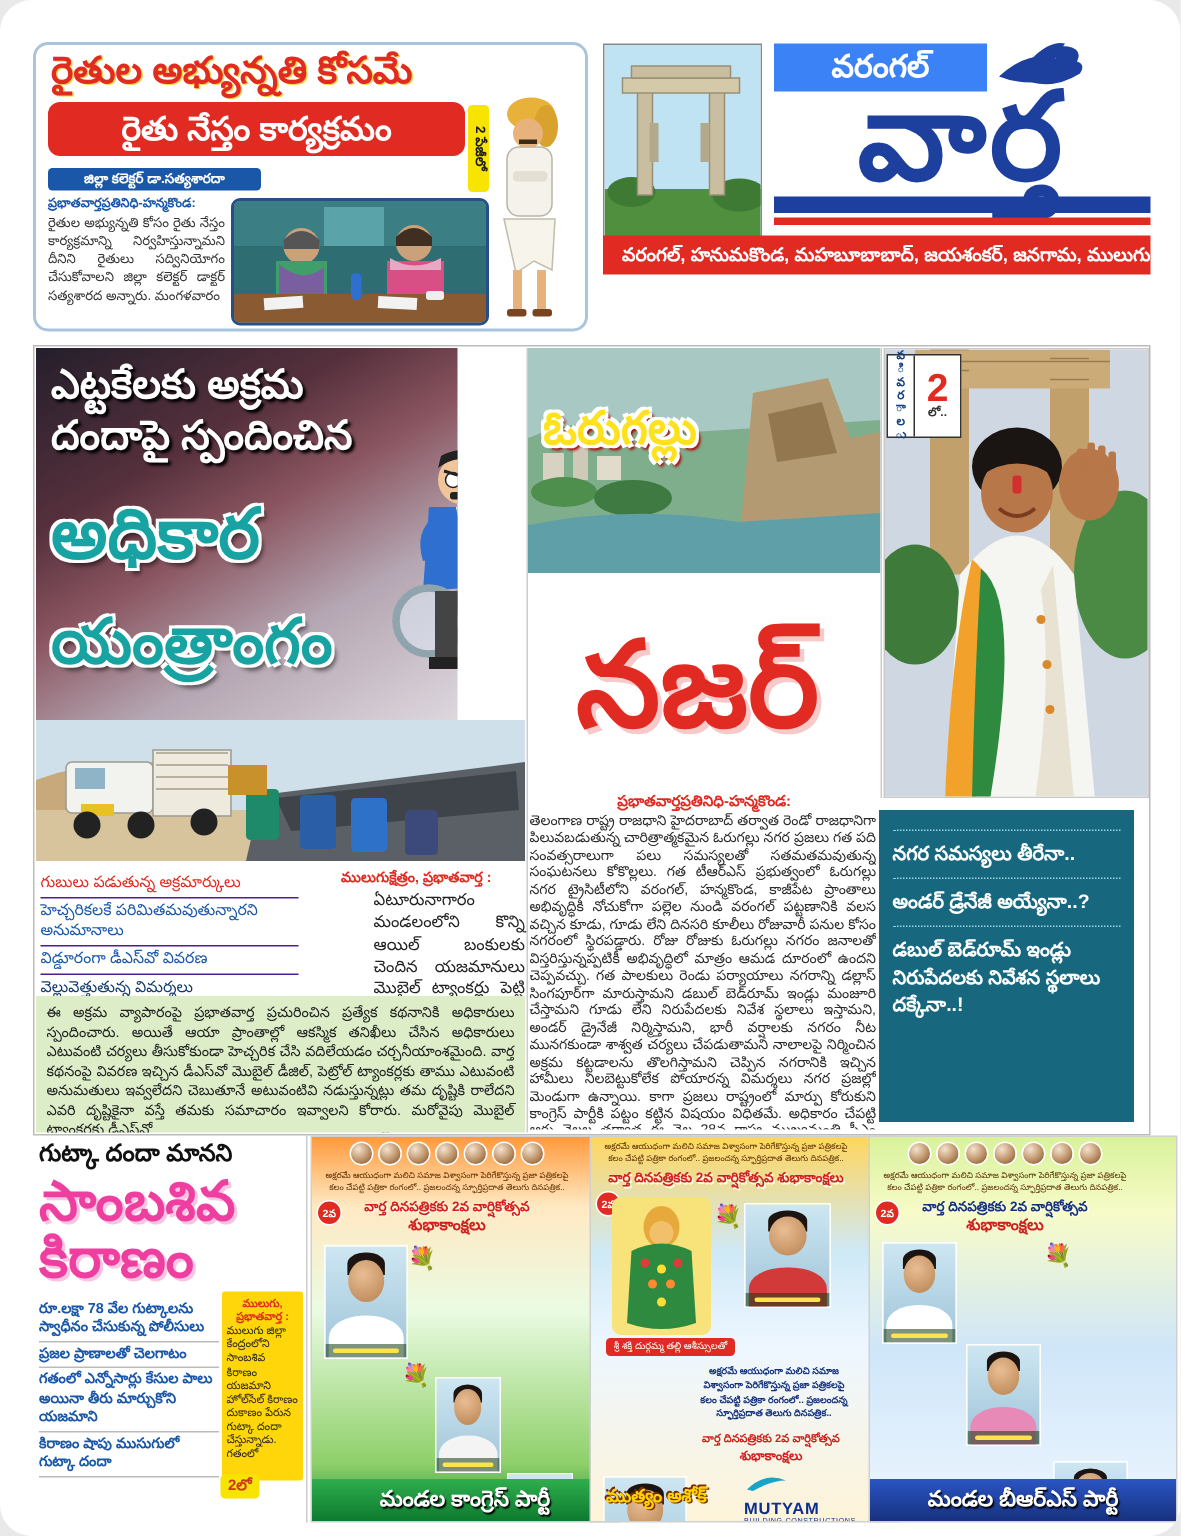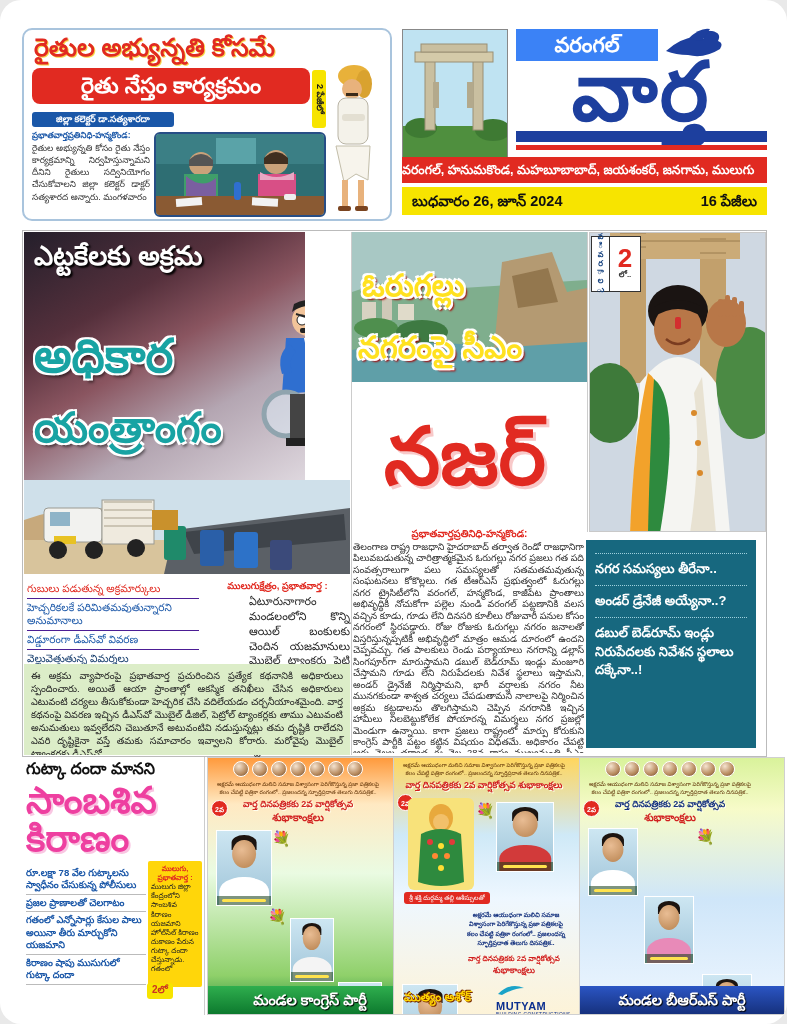--- a/index.html
+++ b/index.html
@@ -27,21 +27,21 @@
   .masthead{left:402px;top:25px;width:365px;height:196px;}
   .arch{left:0;top:4px;width:106px;height:130px;border:1px solid #888;overflow:hidden;}
   .mh-red{left:114px;top:4px;width:142px;height:32px;background:#3b82f6;color:#fff;font-size:21px;
           font-weight:bold;text-align:center;line-height:32px;}
   .dove{left:258px;top:0;width:66px;height:42px;}
   .mh-main{left:114px;top:26px;width:250px;font-size:82px;font-weight:bold;color:#1d3f9e;line-height:1;
            text-align:center;letter-spacing:2px;}
   .mh-bar-blue{left:114px;top:106px;width:251px;height:11px;background:#1d3f9e;}
   .mh-bar-red{left:114px;top:120px;width:251px;height:5px;background:#e12a21;}
   .mh-districts{left:0;top:132px;width:365px;height:26px;background:#e12a21;color:#fff;font-size:12.5px;
-                font-weight:bold;text-align:left;line-height:26px;}
+                font-weight:bold;text-align:right;line-height:26px;}
   .mh-datebar{left:0;top:162px;width:365px;height:28px;background:#f7e400;color:#111;font-size:14.5px;
               font-weight:bold;line-height:28px;padding:0 10px;display:flex;justify-content:space-between;}
 
   
   .main-frame{left:22px;top:230px;width:745px;height:527px;border:1px solid #bbb;}
   .vrule1{left:351px;top:232px;width:1px;height:523px;background:#ccc;}
   .vrule2{left:587px;top:232px;width:1px;height:300px;background:#ccc;}
 
   
   .dark-head{left:24px;top:232px;width:281px;height:248px;overflow:hidden;
@@ -203,33 +203,30 @@
     </div>
     <div class="abs mh-red">వరంగల్</div>
     <svg class="abs dove" viewBox="0 0 66 42">
       <path d="M6 26 Q26 8 44 14 Q36 4 52 6 Q62 8 58 16 Q64 18 60 24 Q44 34 28 30 Q16 30 6 26 Z" fill="#1d3f9e"></path>
       <path d="M28 14 Q40 2 50 4 L42 16 Z" fill="#1d3f9e"></path>
     </svg>
     <div class="abs mh-main">వార్త</div>
     <div class="abs mh-bar-blue"></div>
     <div class="abs mh-bar-red"></div>
     <div class="abs mh-districts">వరంగల్, హనుమకొండ, మహబూబాబాద్, జయశంకర్, జనగామ, ములుగు</div>
-    <div class="abs mh-datebar">
-      <span>బుధవారం 26, జూన్ 2024</span>
-      <span>16 పేజీలు</span>
-    </div>
   </section>
 
   <div class="abs main-frame"></div>
   <div class="abs vrule1"></div>
   <div class="abs vrule2"></div>
 
   <section class="abs dark-head">
     <div class="abs lk1">
       <span>ఎట్టకేలకు అక్రమ</span><br>
+      <span>దందాపై స్పందించిన</span>
     </div>
     <div class="abs lh1">అధికార</div>
     <div class="abs lh2">యంత్రాంగం</div>
     <svg class="abs inspector" viewBox="0 0 110 186">
       <circle cx="62" cy="26" r="16" fill="#f2c49a"></circle>
       <path d="M46 18 q16 -12 32 0 l-2 -8 q-14 -8 -28 0 z" fill="#222"></path>
       <circle cx="56" cy="26" r="5" fill="#fff" stroke="#222"></circle>
       <circle cx="70" cy="26" r="5" fill="#fff" stroke="#222"></circle>
       <path d="M50 20 l10 3 M76 20 l-10 3" stroke="#222" stroke-width="2"></path>
       <rect x="54" y="34" width="16" height="5" rx="2" fill="#222"></rect>
@@ -297,21 +294,20 @@
       <rect x="10" y="70" width="14" height="18" fill="#d8d2c2"></rect>
       <rect x="30" y="64" width="10" height="24" fill="#cfc9b8"></rect>
       <rect x="46" y="72" width="16" height="16" fill="#e0dbca"></rect>
       <ellipse cx="24" cy="96" rx="22" ry="10" fill="#4f8f4e"></ellipse>
       <ellipse cx="70" cy="100" rx="26" ry="12" fill="#3e7a42"></ellipse>
       <path d="M0 118 Q70 104 140 116 L235 110 L235 150 L0 150 Z" fill="#5f9fa8"></path>
       <rect x="0" y="150" width="235" height="46" fill="#ffffff"></rect>
     </svg>
   </div>
   <div class="abs ck1">ఓరుగల్లు</div>
-  <div class="abs ck2">నగరంపై సీఎం</div>
   <div class="abs chead">నజర్</div>
   <div class="abs cdl">ప్రభాతవార్తప్రతినిధి-హన్మకొండ:</div>
   <div class="abs cbody">తెలంగాణ రాష్ట్ర రాజధాని హైదరాబాద్ తర్వాత రెండో రాజధానిగా పిలువబడుతున్న చారిత్రాత్మకమైన ఓరుగల్లు నగర ప్రజలు గత పది సంవత్సరాలుగా పలు సమస్యలతో సతమతమవుతున్న సంఘటనలు కోకొల్లలు. గత టీఆర్‌ఎస్ ప్రభుత్వంలో ఓరుగల్లు నగర ట్రైసిటీలోని వరంగల్, హన్మకొండ, కాజీపేట ప్రాంతాలు అభివృద్ధికి నోచుకోగా పల్లెల నుండి వరంగల్ పట్టణానికి వలస వచ్చిన కూడు, గూడు లేని దినసరి కూలీలు రోజువారీ పనుల కోసం నగరంలో స్థిరపడ్డారు. రోజు రోజుకు ఓరుగల్లు నగరం జనాలతో విస్తరిస్తున్నప్పటికీ అభివృద్ధిలో మాత్రం ఆమడ దూరంలో ఉందని చెప్పవచ్చు. గత పాలకులు రెండు పర్యాయాలు నగరాన్ని డల్లాస్ సింగపూర్‌గా మారుస్తామని డబుల్ బెడ్‌రూమ్ ఇండ్లు మంజూరి చేస్తామని గూడు లేని నిరుపేదలకు నివేశ స్థలాలు ఇస్తామని, అండర్ డ్రైనేజీ నిర్మిస్తామని, భారీ వర్షాలకు నగరం నీట మునగకుండా శాశ్వత చర్యలు చేపడుతామని నాలాలపై నిర్మించిన అక్రమ కట్టడాలను తొలగిస్తామని చెప్పిన నగరానికి ఇచ్చిన హామీలు నిలబెట్టుకోలేక పోయారన్న విమర్శలు నగర ప్రజల్లో మెండుగా ఉన్నాయి. కాగా ప్రజలు రాష్ట్రంలో మార్పు కోరుకుని కాంగ్రెస్ పార్టీకి పట్టం కట్టిన విషయం విధితమే. అధికారం చేపట్టి ఆరు నెలల తర్వాత ఈ నెల 28న రాష్ట్ర ముఖ్యమంత్రి సీఎం రేవంత్‌రెడ్డి ఈ నెల</div>
 
   <div class="abs cm-photo">
     <svg viewBox="0 0 177 300" width="177" height="300">
       <rect width="177" height="300" fill="#cfd8e2"></rect>
       <rect x="30" y="0" width="26" height="150" fill="#c2a06c"></rect>
       <rect x="110" y="0" width="26" height="150" fill="#c2a06c"></rect>
       <rect x="20" y="0" width="130" height="26" fill="#cbab78"></rect>

